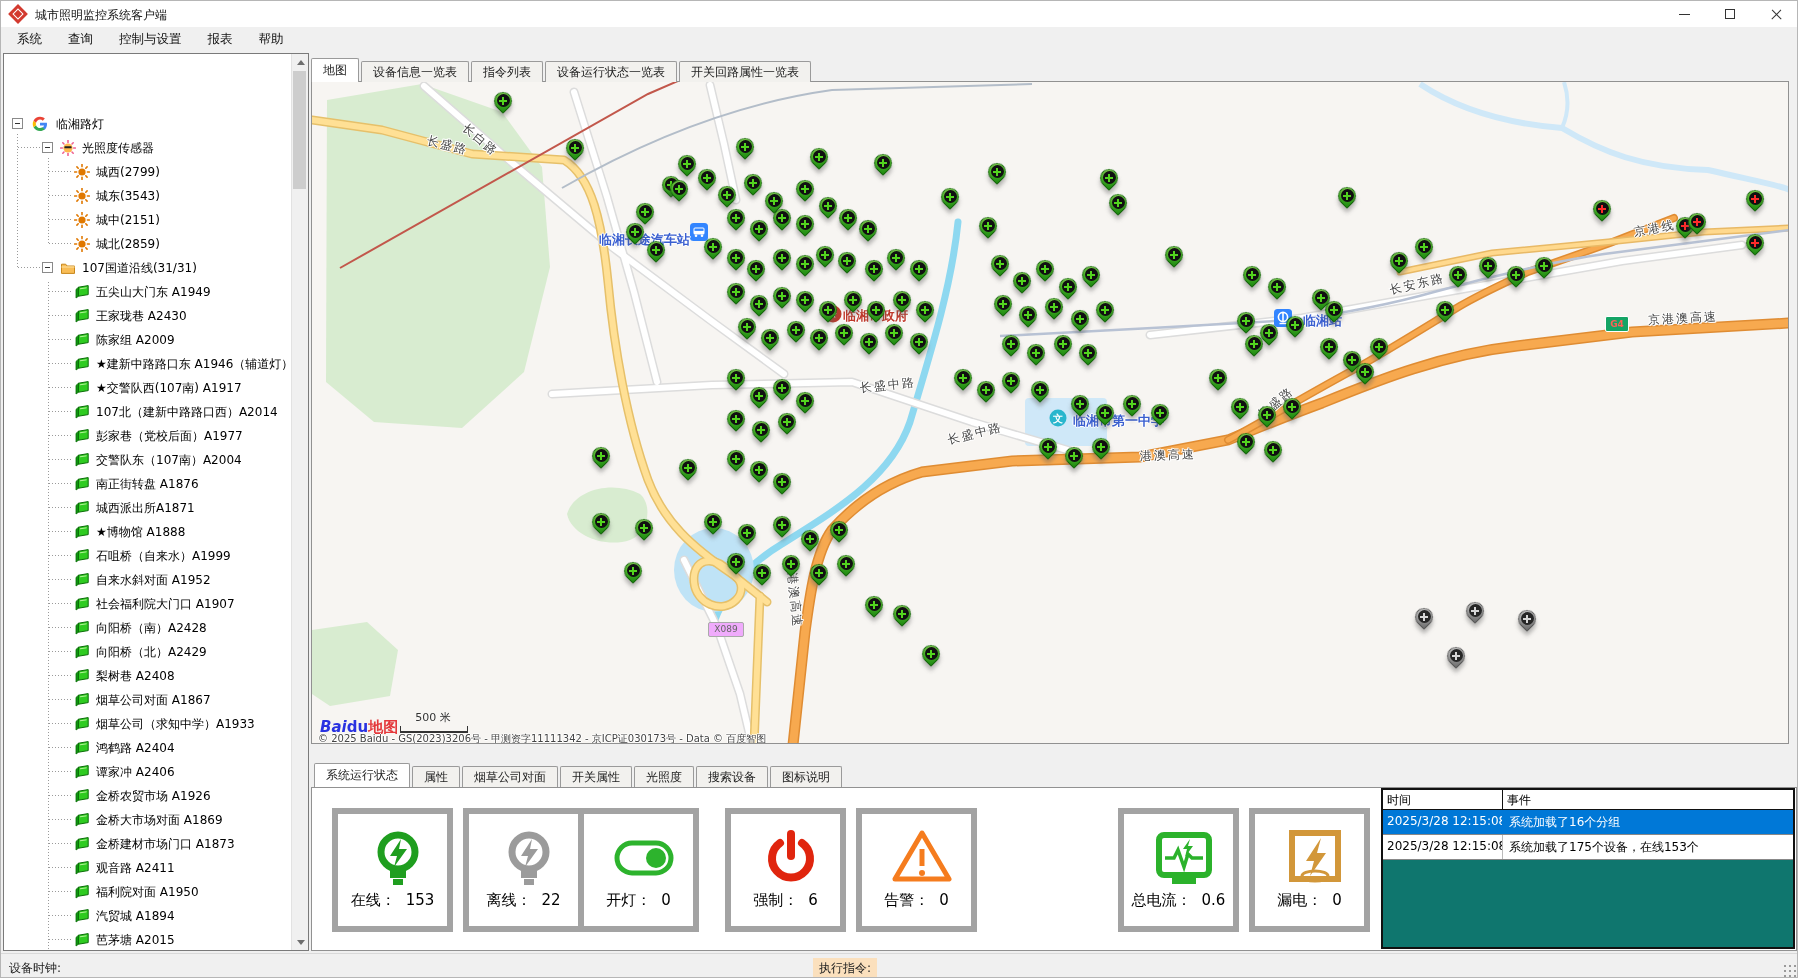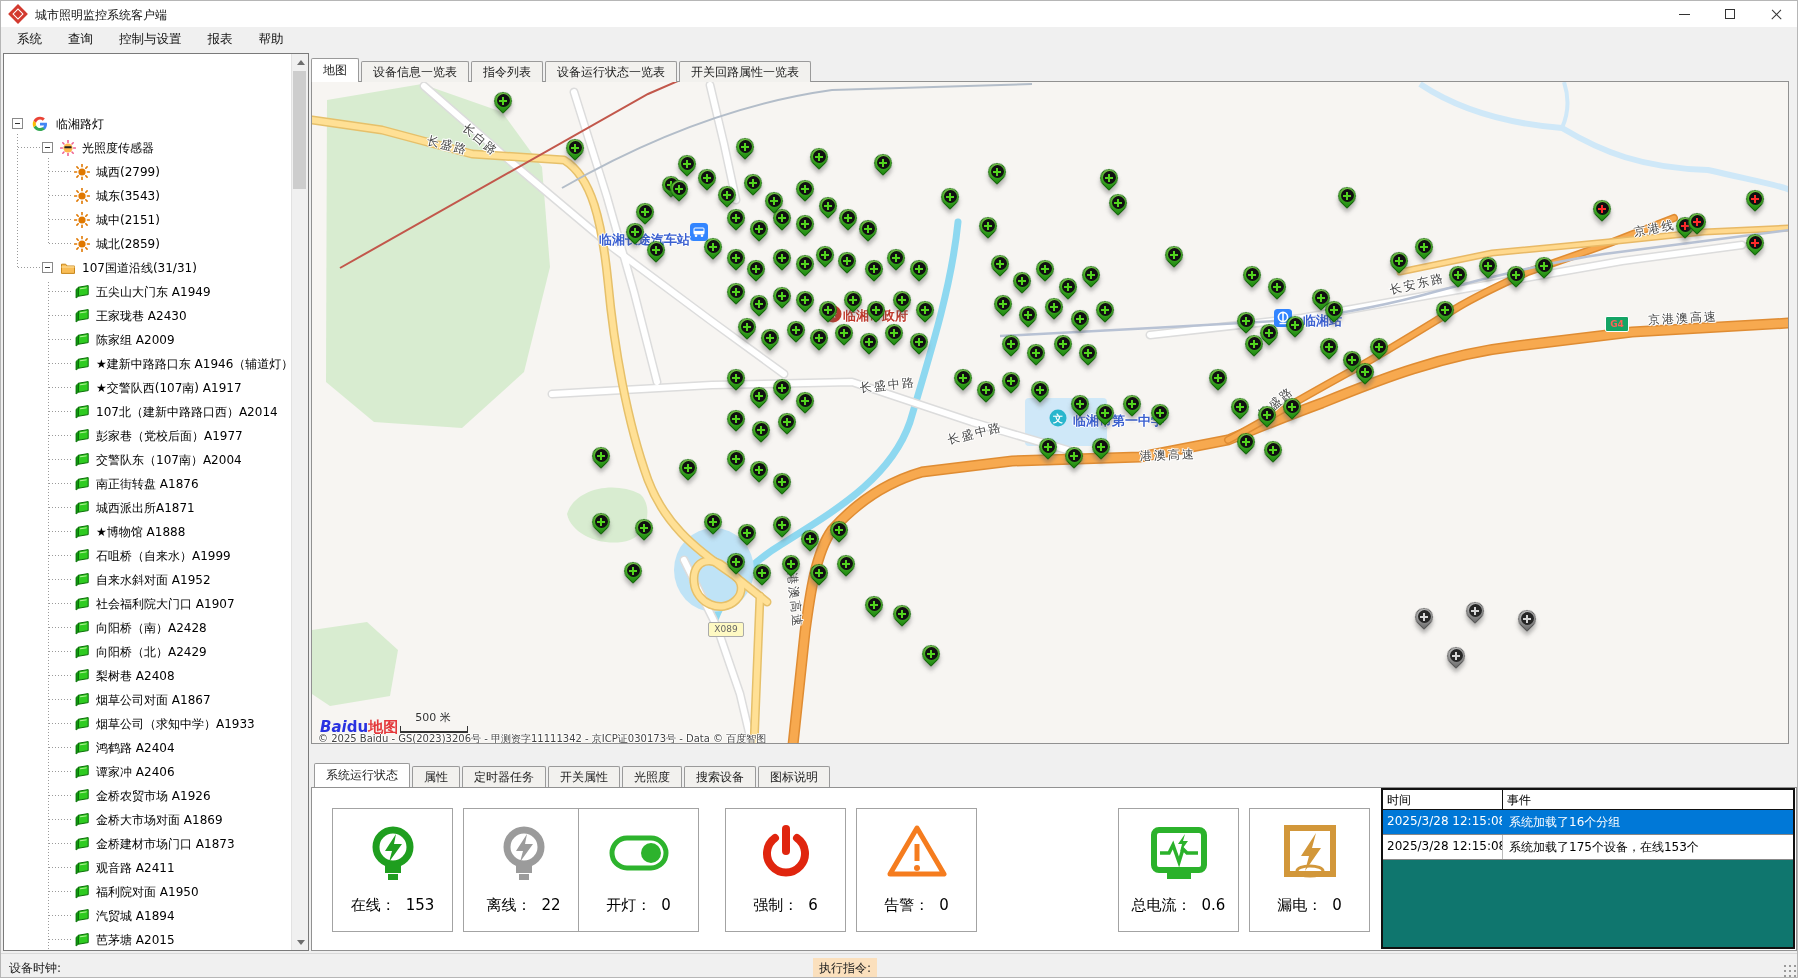--- a/index.html
+++ b/index.html
@@ -53,21 +53,21 @@
   #map svg.base{position:absolute;left:0;top:0;}
   .road-label{position:absolute;font-size:12px;color:#454545;letter-spacing:2px;white-space:nowrap;transform-origin:0 50%;
     text-shadow:-1px 0 #fff,1px 0 #fff,0 -1px #fff,0 1px #fff,1px 1px #fff,-1px -1px #fff;}
   .poi-label{position:absolute;font-size:13px;font-weight:bold;color:#3a5fd0;white-space:nowrap;
     text-shadow:-1px 0 #fff,1px 0 #fff,0 -1px #fff,0 1px #fff;}
   .poi-label.gov{color:#c0392b;}
   .poi-icon{position:absolute;width:18px;height:18px;}
   .poi-icon svg{display:block}
   .badge{position:absolute;font-size:9px;font-weight:bold;text-align:center;}
   #badge-g4{left:1293px;top:234px;width:22px;height:14px;line-height:14px;background:#14a465;color:#ff6155;border:1px solid #fff;border-radius:2px;}
-  #badge-x089{left:396px;top:540px;width:34px;height:13px;line-height:13px;background:#fef9c3;color:#666;border:1px solid #aaa;border-radius:2px;font-weight:normal;}
+  #badge-x089{left:396px;top:540px;width:34px;height:13px;line-height:13px;background:#f0abfc;color:#666;border:1px solid #aaa;border-radius:2px;font-weight:normal;}
   #scale-text{position:absolute;left:88px;top:628px;width:66px;text-align:center;font-size:11px;color:#333;text-shadow:0 0 2px #fff;}
   #scale-bar{position:absolute;left:88px;top:644px;width:66px;height:5px;border-left:1.5px solid #333;border-right:1.5px solid #333;border-bottom:2px solid #333;}
   #bd-logo{position:absolute;left:8px;top:636px;font-size:15px;font-weight:bold;white-space:nowrap;}
   #bd-logo .bai{color:#2932e1;font-style:italic;}
   #bd-logo .paw{color:#2932e1;}
   #bd-logo .mapword{color:#e4393c;}
   #attribution{position:absolute;left:6px;top:650px;font-size:10px;color:#444;white-space:nowrap;text-shadow:-1px 0 #fff,1px 0 #fff,0 -1px #fff,0 1px #fff;}
 
   
   .pin{position:absolute;width:22px;height:28px;--pc:#52d41e;}
@@ -77,21 +77,21 @@
   .pin .dot{position:absolute;left:4.5px;top:3px;width:13px;height:13px;border-radius:50%;background:#101010;}
   .pin .dot::before{content:"";position:absolute;left:2.5px;top:5.5px;width:8px;height:2px;background:var(--pc);}
   .pin .dot::after{content:"";position:absolute;left:5.5px;top:2.5px;width:2px;height:8px;background:var(--pc);}
   .pin-red{--pc:#ff2a2a;}
   .pin-gray{--pc:#d6d6d6;}
   .pin-gray .body{background:linear-gradient(135deg,#e6e6e6 0%,#a2a2a2 45%,#6d6d6d 100%);border-color:#585858;}
   .pin-gray .dot{background:#262626;}
 
   
   #bottom-panel{position:absolute;left:310px;top:786px;width:1486px;height:164px;background:#fff;border:1px solid #919191;box-sizing:border-box;}
-  .scard{position:absolute;top:20px;width:121px;height:124px;background:#fff;border:1px solid #a3a3a3;box-sizing:border-box;}
+  .scard{position:absolute;top:20px;width:121px;height:124px;background:#fff;border:6px solid #a3a3a3;box-sizing:border-box;}
   .scard .cicon{position:absolute;left:28px;top:12px;width:64px;height:64px;}
   .scard .cicon svg{width:64px;height:64px;display:block}
   .scard .crow{position:absolute;left:0;bottom:16px;width:100%;text-align:center;font-size:15px;color:#000;white-space:nowrap;}
   .scard .cval{margin-left:10px;}
 
   
   #event-log{position:absolute;left:1380px;top:787px;width:414px;height:161px;background:#0f766e;border:2px solid #111;box-sizing:border-box;}
   #log-header{display:flex;height:19px;background:#fff;border-bottom:1px solid #111;font-size:12px;}
   #log-header .hc{padding:2px 4px;box-sizing:border-box;}
   #log-header .hc.time{width:120px;border-right:1px solid #111;}
@@ -1231,21 +1231,21 @@
 
     <div id="scale-text">500 米</div>
     <div id="scale-bar"></div>
     <div id="bd-logo"><span class="bai">Bai</span><span class="paw">du</span><span class="mapword">地图</span></div>
     <div id="attribution">© 2025 Baidu - GS(2023)3206号 - 甲测资字11111342 - 京ICP证030173号 - Data © 百度智图</div>
   </div>
 
   <div id="bottom-tabbar" class="tabbar">
       <span class="tab active">系统运行状态</span>
       <span class="tab">属性</span>
-      <span class="tab">定时器任务</span>
+      <span class="tab">烟草公司对面</span>
       <span class="tab">开关属性</span>
       <span class="tab">光照度</span>
       <span class="tab">搜索设备</span>
       <span class="tab">图标说明</span>
     </div>
 
   <div id="bottom-panel">
       <div class="scard" style="left: 20px;">
         <div class="cicon" style="color: rgb(31, 158, 31);">
           <svg viewBox="0 0 64 64">

